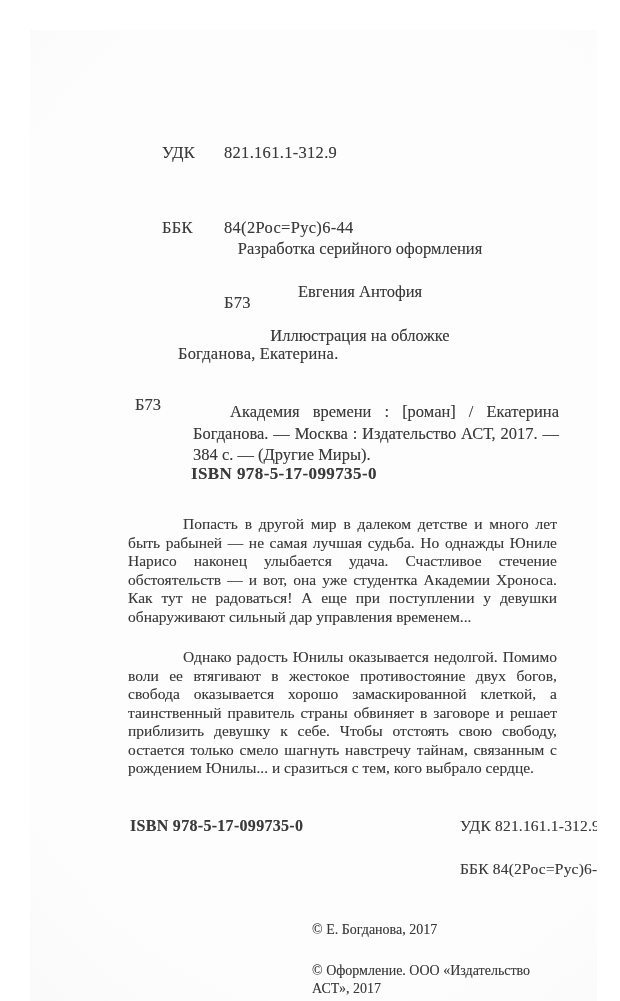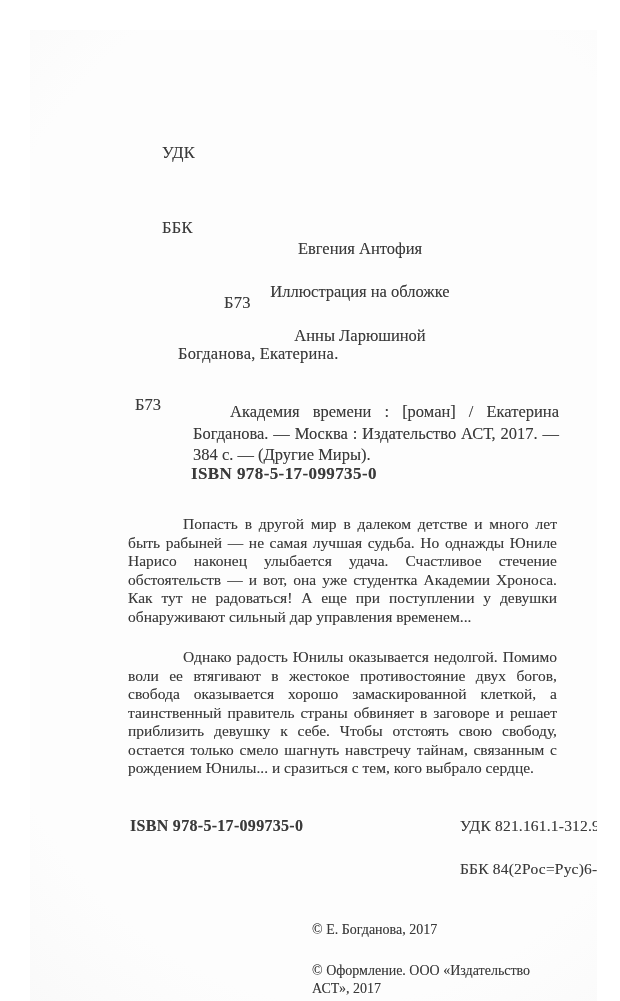--- a/index.html
+++ b/index.html
@@ -118,34 +118,36 @@
   }
 </style>
 </head>
 <body>
 
 <div class="page">
 
   <div class="top-codes">
     <div class="code-row">
       <span class="code-label">УДК</span>
+      <span>821.161.1-312.9</span>
     </div>
     <div class="code-row">
       <span class="code-label">ББК</span>
+      <span>84(2Рос=Рус)6-44</span>
     </div>
     <div class="code-row">
       <span class="code-label"></span>
       <span>Б73</span>
     </div>
   </div>
 
   <div class="credits">
+    <div>Разработка серийного оформления</div>
     <div class="italic">Евгения Антофия</div>
     <div>Иллюстрация на обложке</div>
-    <div class="italic">Анны Ларюшиной</div>
   </div>
 
   <div class="catalog">
     <div class="catalog-author">Богданова, Екатерина.</div>
     <div class="catalog-body">
       <span class="catalog-code">Б73</span>
       <p class="catalog-desc">Академия времени : [роман] / Екатерина Богданова. — Москва : Издательство АСТ, 2017. — 384 с. — (Другие Миры).</p>
     </div>
   </div>
 

